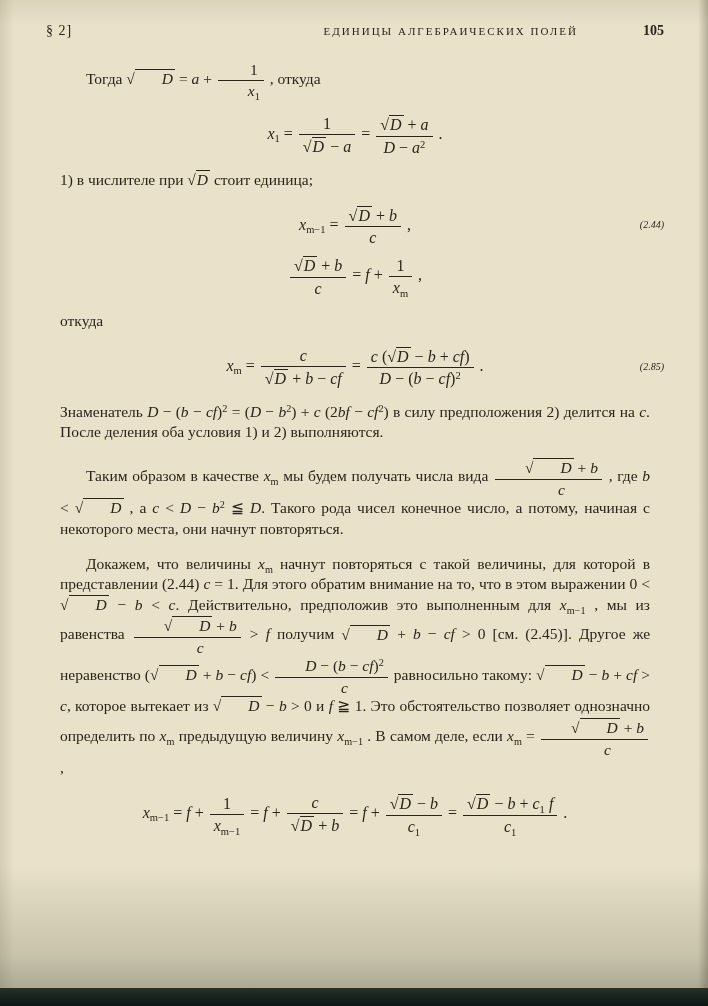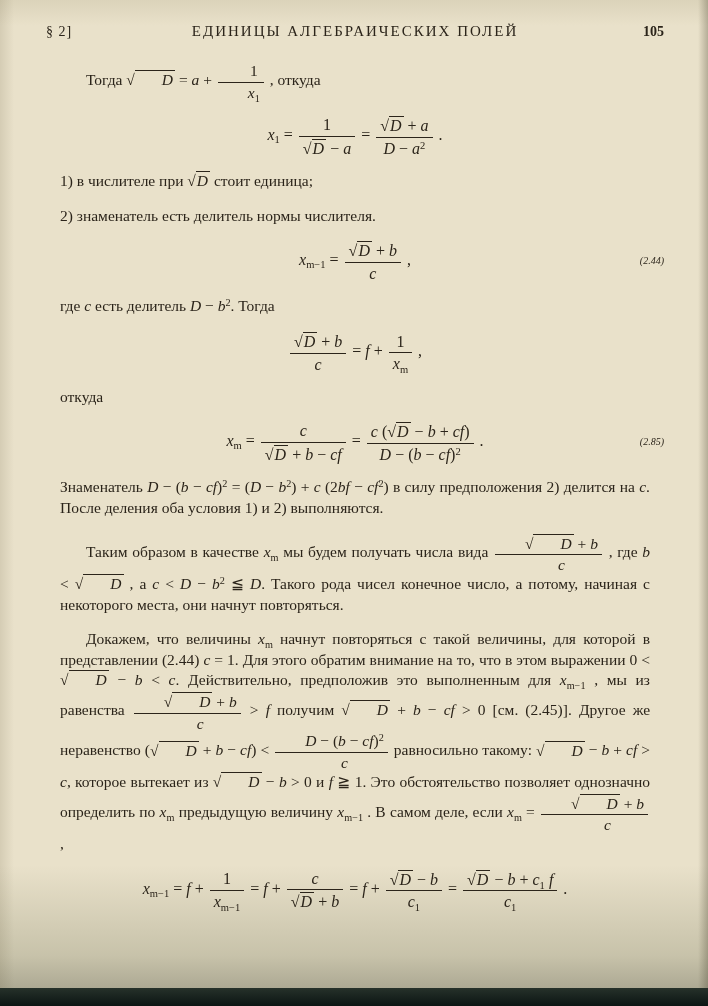--- a/index.html
+++ b/index.html
@@ -30,21 +30,21 @@
   .content{
     position:absolute;left:46px;right:44px;top:22px;
     font-size:15.5px;line-height:1.33;
     text-rendering:optimizeLegibility;
   }
   .header{
     display:flex;align-items:baseline;
     margin-bottom:20px;font-size:14px;
   }
   .header .section{width:86px;letter-spacing:1px;}
-  .header .title{flex:1;text-align:center;font-size:15px;letter-spacing:2px;white-space:nowrap;}
+  .header .title{flex:1;text-align:right;font-size:11px;letter-spacing:2px;white-space:nowrap;}
   .header .pagenum{width:86px;text-align:right;font-weight:bold;}
   .para{text-align:justify;margin:14px;}
   .para.indent{text-indent:26px;}
   .display{
     position:relative;display:flex;justify-content:center;align-items:flex-start;
     margin:9px 0;font-size:16px;line-height:1.2;
   }
   .display .formula{display:inline-block;}
   .eqnum{position:absolute;right:0;top:50%;transform:translateY(-50%);font-size:10px;font-style:italic;}
   .frac{
@@ -73,28 +73,26 @@
       <span class="pagenum">105</span>
     </div>
 
     <div class="para indent">Тогда <span class="sqrt"><span class="radsign">√</span><span class="radicand"><i>D</i></span></span> = <i>a</i> + <span class="frac"><span class="num">1</span><span class="den"><i>x</i><sub>1</sub></span></span> , откуда</div>
 
     <div class="display">
       <span class="formula"><i>x</i><sub>1</sub> = <span class="frac"><span class="num">1</span><span class="den"><span class="sqrt"><span class="radsign">√</span><span class="radicand"><i>D</i></span></span> − <i>a</i></span></span> = <span class="frac"><span class="num"><span class="sqrt"><span class="radsign">√</span><span class="radicand"><i>D</i></span></span> + <i>a</i></span><span class="den"><i>D</i> − <i>a</i><sup>2</sup></span></span> .</span>
     </div>
 
     <div class="para">1) в числителе при <span class="sqrt"><span class="radsign">√</span><span class="radicand"><i>D</i></span></span> стоит единица;</div>
-    <div class="para">2) знаменатель есть делитель нормы числителя.</div>
 
     <div class="display">
       <span class="formula"><i>x</i><sub>m−1</sub> = <span class="frac"><span class="num"><span class="sqrt"><span class="radsign">√</span><span class="radicand"><i>D</i></span></span> + <i>b</i></span><span class="den"><i>c</i></span></span> ,</span>
       <span class="eqnum">(2.44)</span>
     </div>
 
-    <div class="para">где <i>c</i> есть делитель <i>D</i> − <i>b</i><sup>2</sup>. Тогда</div>
 
     <div class="display">
       <span class="formula"><span class="frac"><span class="num"><span class="sqrt"><span class="radsign">√</span><span class="radicand"><i>D</i></span></span> + <i>b</i></span><span class="den"><i>c</i></span></span> = <i>f</i> + <span class="frac"><span class="num">1</span><span class="den"><i>x</i><sub>m</sub></span></span> ,</span>
     </div>
 
     <div class="para">откуда</div>
 
     <div class="display">
       <span class="formula"><i>x</i><sub>m</sub> = <span class="frac"><span class="num"><i>c</i></span><span class="den"><span class="sqrt"><span class="radsign">√</span><span class="radicand"><i>D</i></span></span> + <i>b</i> − <i>cf</i></span></span> = <span class="frac"><span class="num"><i>c</i> (<span class="sqrt"><span class="radsign">√</span><span class="radicand"><i>D</i></span></span> − <i>b</i> + <i>cf</i>)</span><span class="den"><i>D</i> − (<i>b</i> − <i>cf</i>)<sup>2</sup></span></span> .</span>
       <span class="eqnum">(2.85)</span>

